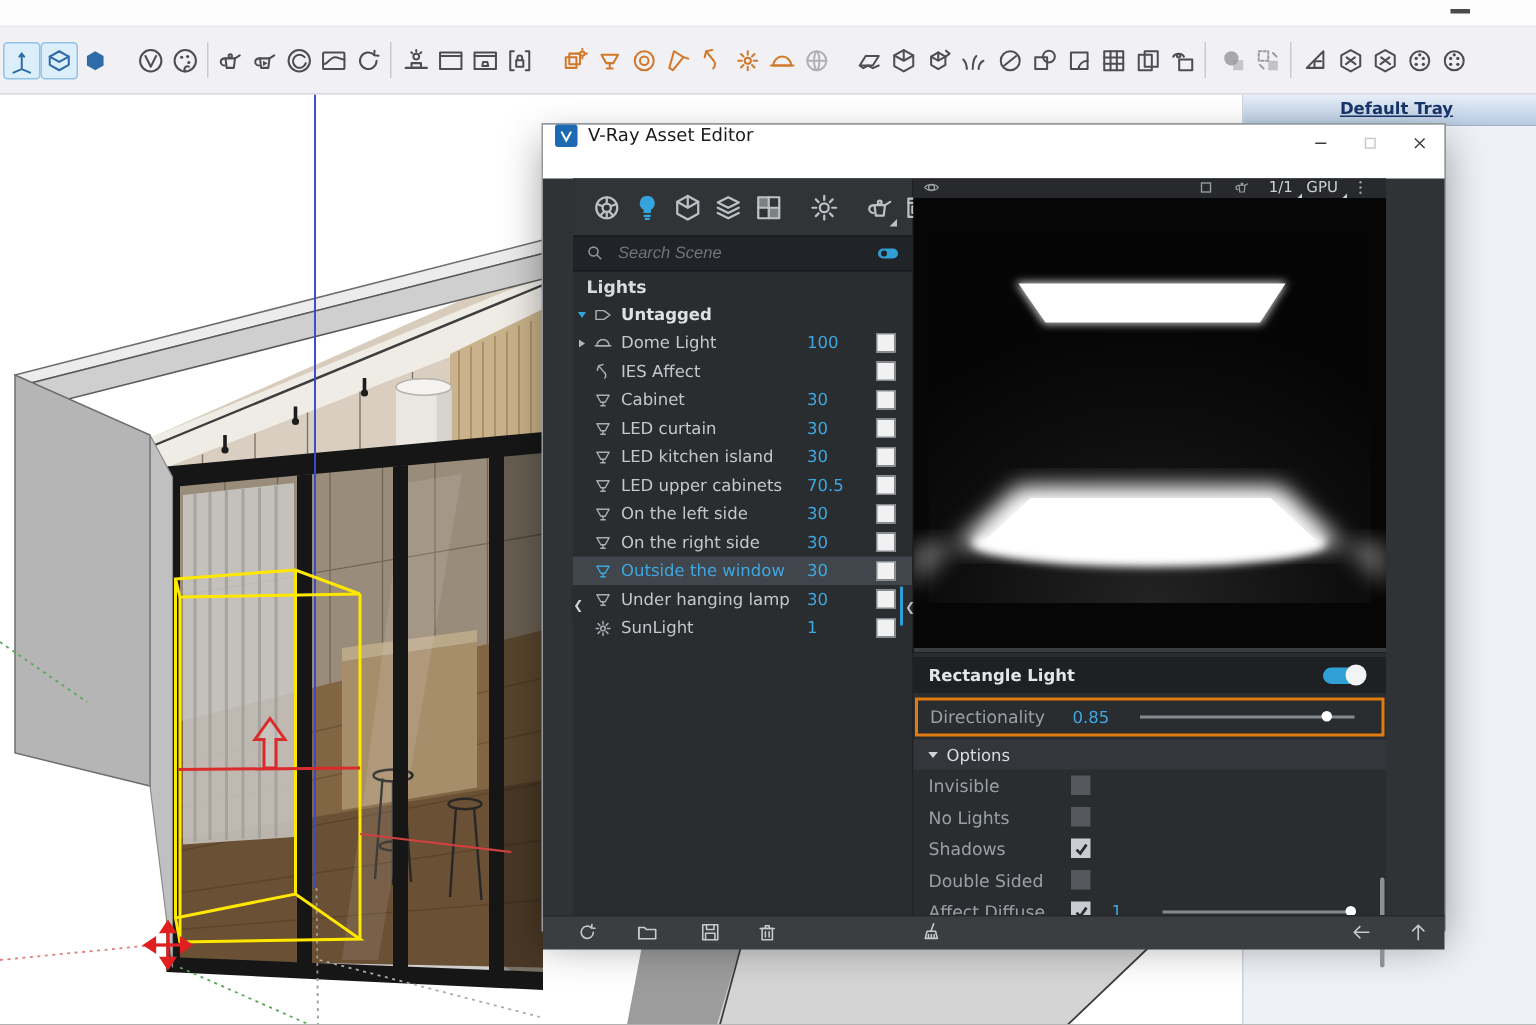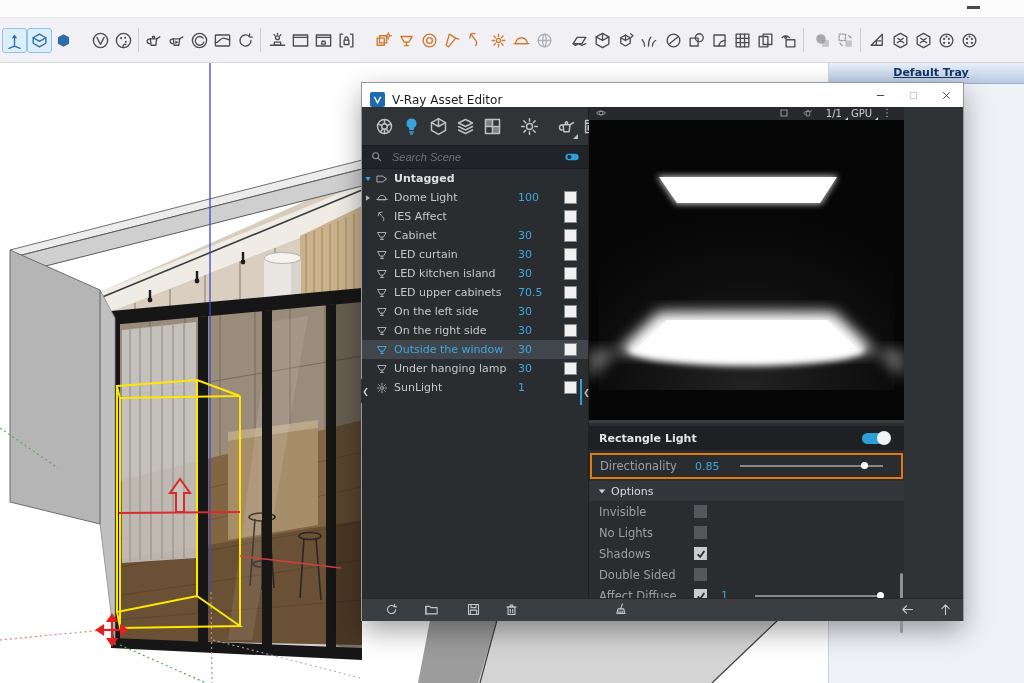--- a/index.html
+++ b/index.html
@@ -23,29 +23,29 @@
   
   .viewport{position:absolute;left:0;top:62px;width:1024px;height:621px;z-index:1;}
   
   .tray{position:absolute;left:828px;top:62px;width:196px;height:621px;background:#eef1f6;border-left:1px solid #cfd4db;z-index:2;}
   .tray-header{height:21px;background:linear-gradient(#eaf1fa,#b9cbe2);border-bottom:1px solid #9fb1c8;
                display:flex;align-items:center;padding-left:8px;font-size:11px;font-weight:bold;color:#17356b;justify-content:center;}
   .tray-header span{text-decoration:underline;}
   
   .vray-win{position:absolute;left:362px;top:83px;width:601px;height:537px;background:#303336;
             box-shadow:0 0 0 1px #93999f,0 10px 26px rgba(0,0,0,.38);z-index:4;font-size:11px;color:#c6cacd;}
-  .vw-titlebar{height:24px;background:#fff;display:flex;align-items:flex-end;}
+  .vw-titlebar{height:36px;background:#fff;display:flex;align-items:flex-start;}
   .vw-logo{width:15px;height:15px;margin:0 7px 0 8px;background:#1d6ab2;border-radius:2px;display:flex;align-items:center;justify-content:center;color:#fff;}
   .vw-logo svg{width:11px;height:11px;}
   .vw-title{font-size:12px;color:#1b1b1b;flex:1;}
   .vw-btn{width:33px;height:24px;display:flex;align-items:center;justify-content:center;color:#3a3a3a;}
   .vw-btn svg{width:11px;height:11px;}
   .vw-btn.disabled{color:#c6c6c6;}
   .vw-body{display:flex;height:491px;}
-  .pane-left{width:226px;display:flex;flex-direction:column;background:#2a2d30;border-right:1px solid #1f2124;position:relative;}
+  .pane-left{width:226px;display:flex;flex-direction:column;background:#2a2d30;border-right:1px solid #1f2124;position:relative;margin-left:20px;}
   .pane-right{width:315px;display:flex;flex-direction:column;background:#2a2d30;position:relative;}
   
   .vw-toolbar{height:38px;background:#303437;display:flex;align-items:center;padding-left:12px;}
   .vw-toolbar .ic{width:25px;height:25px;margin-right:6px;display:flex;align-items:center;justify-content:center;color:#bcc1c5;position:relative;}
   .vw-toolbar .ic svg{width:21px;height:21px;}
   .vw-toolbar .ic.active{color:#35a3dc;}
   .vw-toolbar .vsep{width:1px;height:22px;background:#56595d;margin:0 8px 0 2px;}
   .corner-tri:after{content:"";position:absolute;right:-1px;bottom:0;border-left:5px solid transparent;border-bottom:5px solid #bcc1c5;}
   .search-row{height:22px;background:#202327;border-top:1px solid #17191c;border-bottom:1px solid #17191c;
               display:flex;align-items:center;padding:0 8px;}
@@ -652,20 +652,21 @@
           <span class="ic"><svg viewBox="0 0 24 24" fill="none" stroke="currentColor" stroke-width="2">
                 <circle cx="10.5" cy="10.5" r="5.5"></circle>
                 <path d="M14.8 14.8L20 20"></path>
               </svg></span>
           <input class="search-input" placeholder="Search Scene" style="">
           <span class="search-toggle"><svg viewBox="0 0 24 18">
                 <rect x="2" y="4" width="20" height="10" rx="5" fill="currentColor"></rect>
                 <circle cx="8" cy="9" r="3" fill="#202327"></circle>
               </svg></span>
         </div>
+        <div class="lights-header">Lights</div>
         <div class="light-list" id="light-list">
             <div class="lrow group">
               <span class="exp blue">
                 <svg viewBox="0 0 12 12">
                   <path d="M2 3h8L6 9z" fill="currentColor" stroke="none"></path>
                 </svg>
               </span>
               <span class="licon">
                 <svg viewBox="0 0 24 24" fill="none" stroke="currentColor" stroke-width="1.7" stroke-linecap="round" stroke-linejoin="round">
                   <path d="M4 7h9l7 5-7 5H4z"></path>

